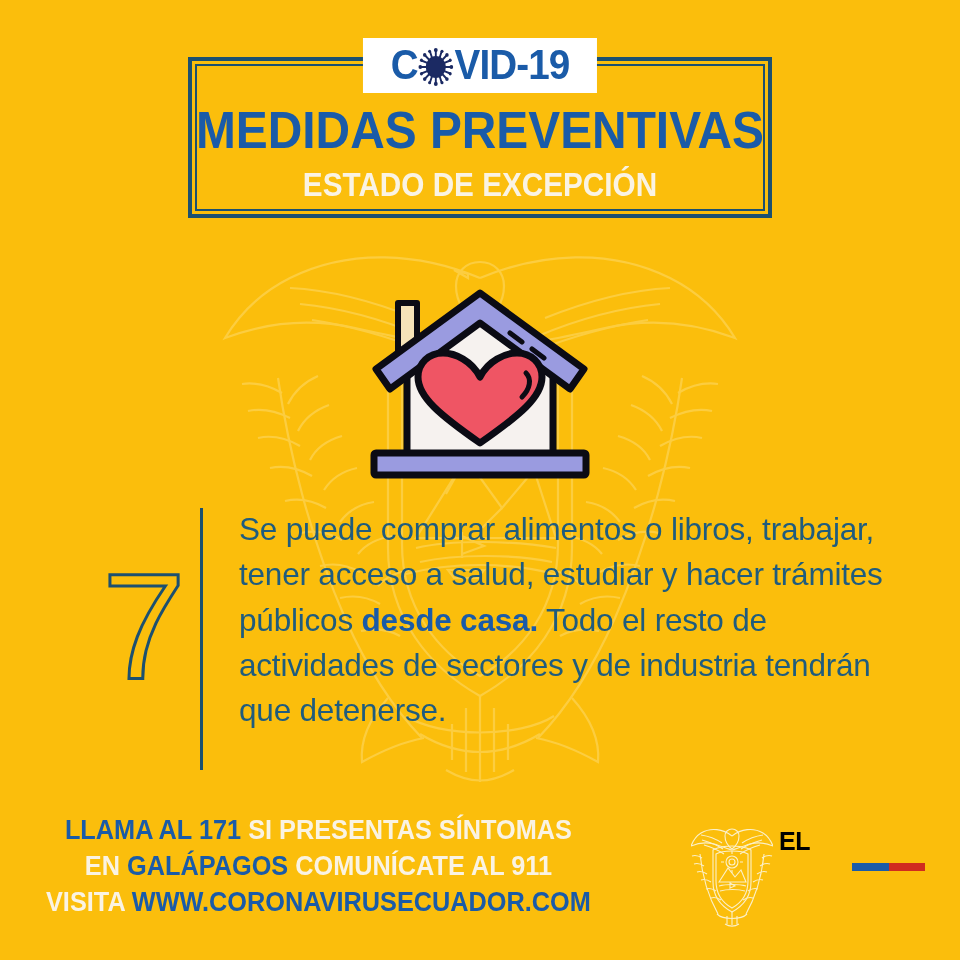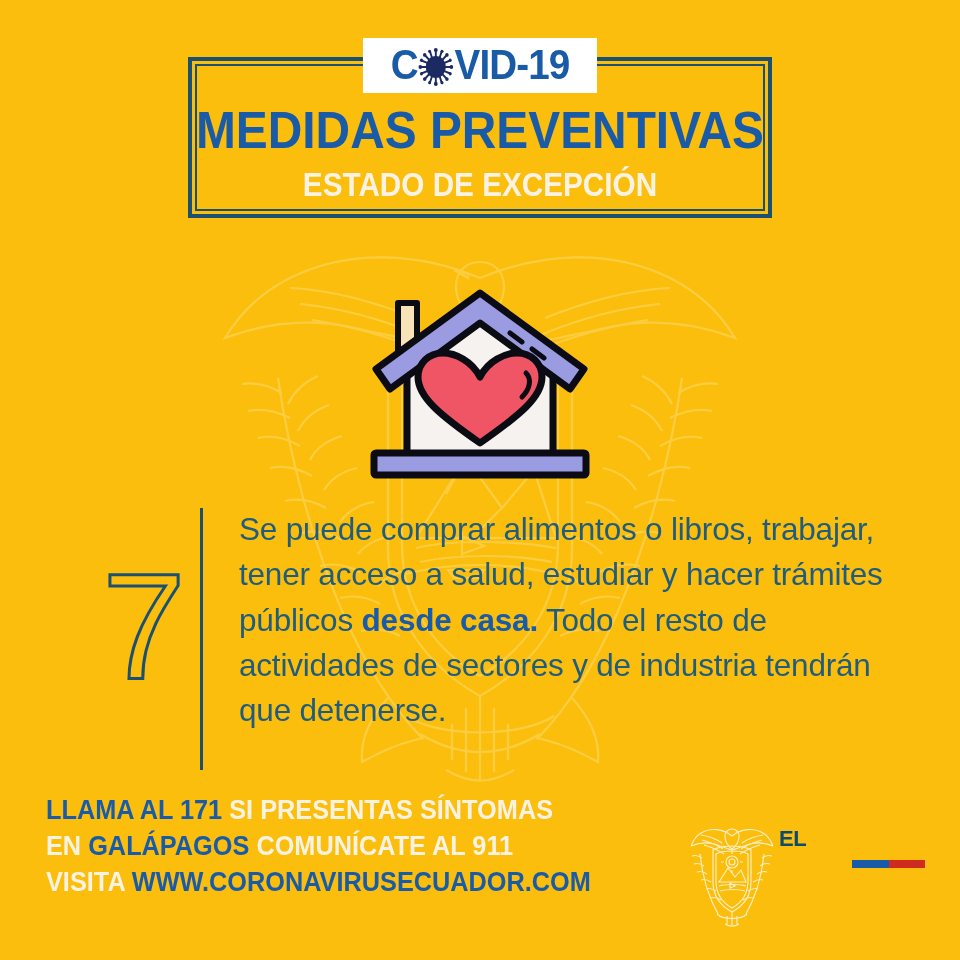--- a/index.html
+++ b/index.html
@@ -165,22 +165,23 @@
   }
   .body-text .hl {
     color: #1A5BA8;
     font-weight: bold;
   }
 
   
   .footer {
     position: absolute;
     left: 46px;
-    top: 792px;
-    z-index: 3;
+    top: 812px;
+    z-index: 3;
+    text-align: center;
   }
   .footer-line {
     font-weight: bold;
     font-size: 27.5px;
     line-height: 1.30;
     letter-spacing: 0px;
     transform: scaleX(0.92);
     transform-origin: left center;
     white-space: nowrap;
   }
@@ -203,23 +204,23 @@
     height: 104px;
     flex: 0 0 82px;
   }
   .gov-shield svg { width: 100%; height: 100%; display: block; }
   .gov-text-wrap {
     flex: 1 1 auto;
     padding-left: 6px;
     padding-top: 4px;
   }
   .gov-line {
-    color: #0c4a6e;
-    font-weight: bold;
-    font-size: 22px;
+    color: #000000;
+    font-weight: bold;
+    font-size: 25px;
     line-height: 1.04;
     letter-spacing: -0.3px;
     white-space: nowrap;
   }
   .gov-bar {
     margin-top: 9px;
     width: 146px;
     height: 8px;
     display: flex;
   }

